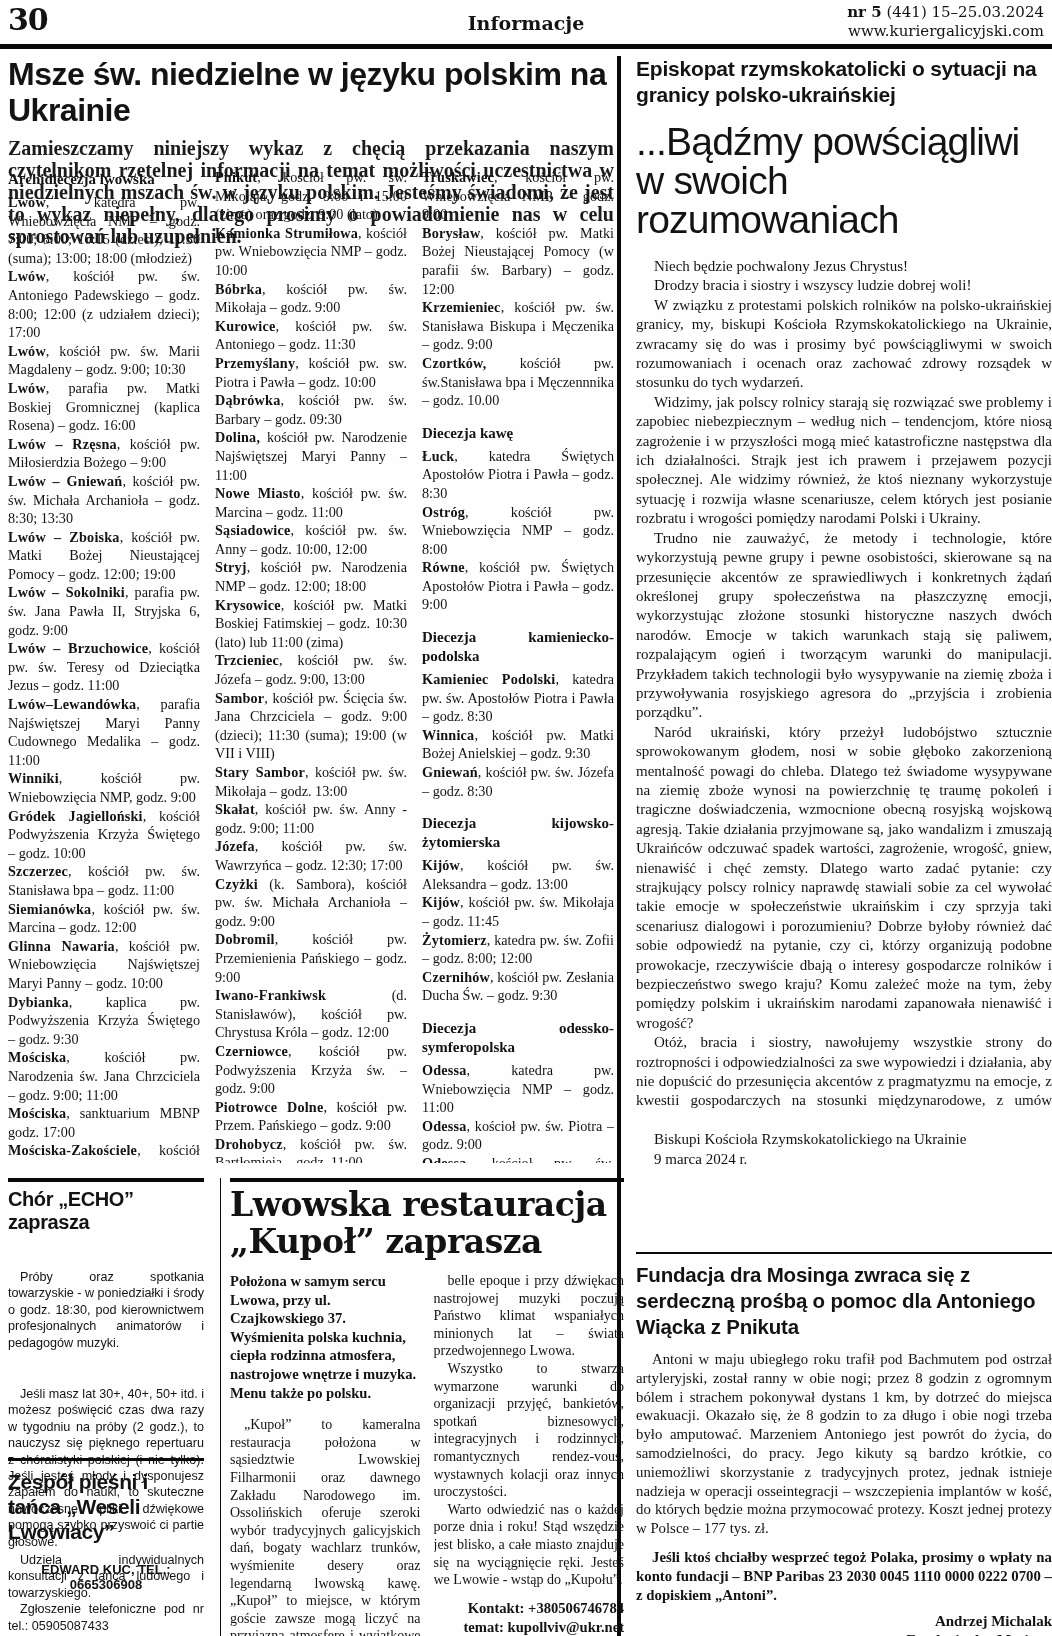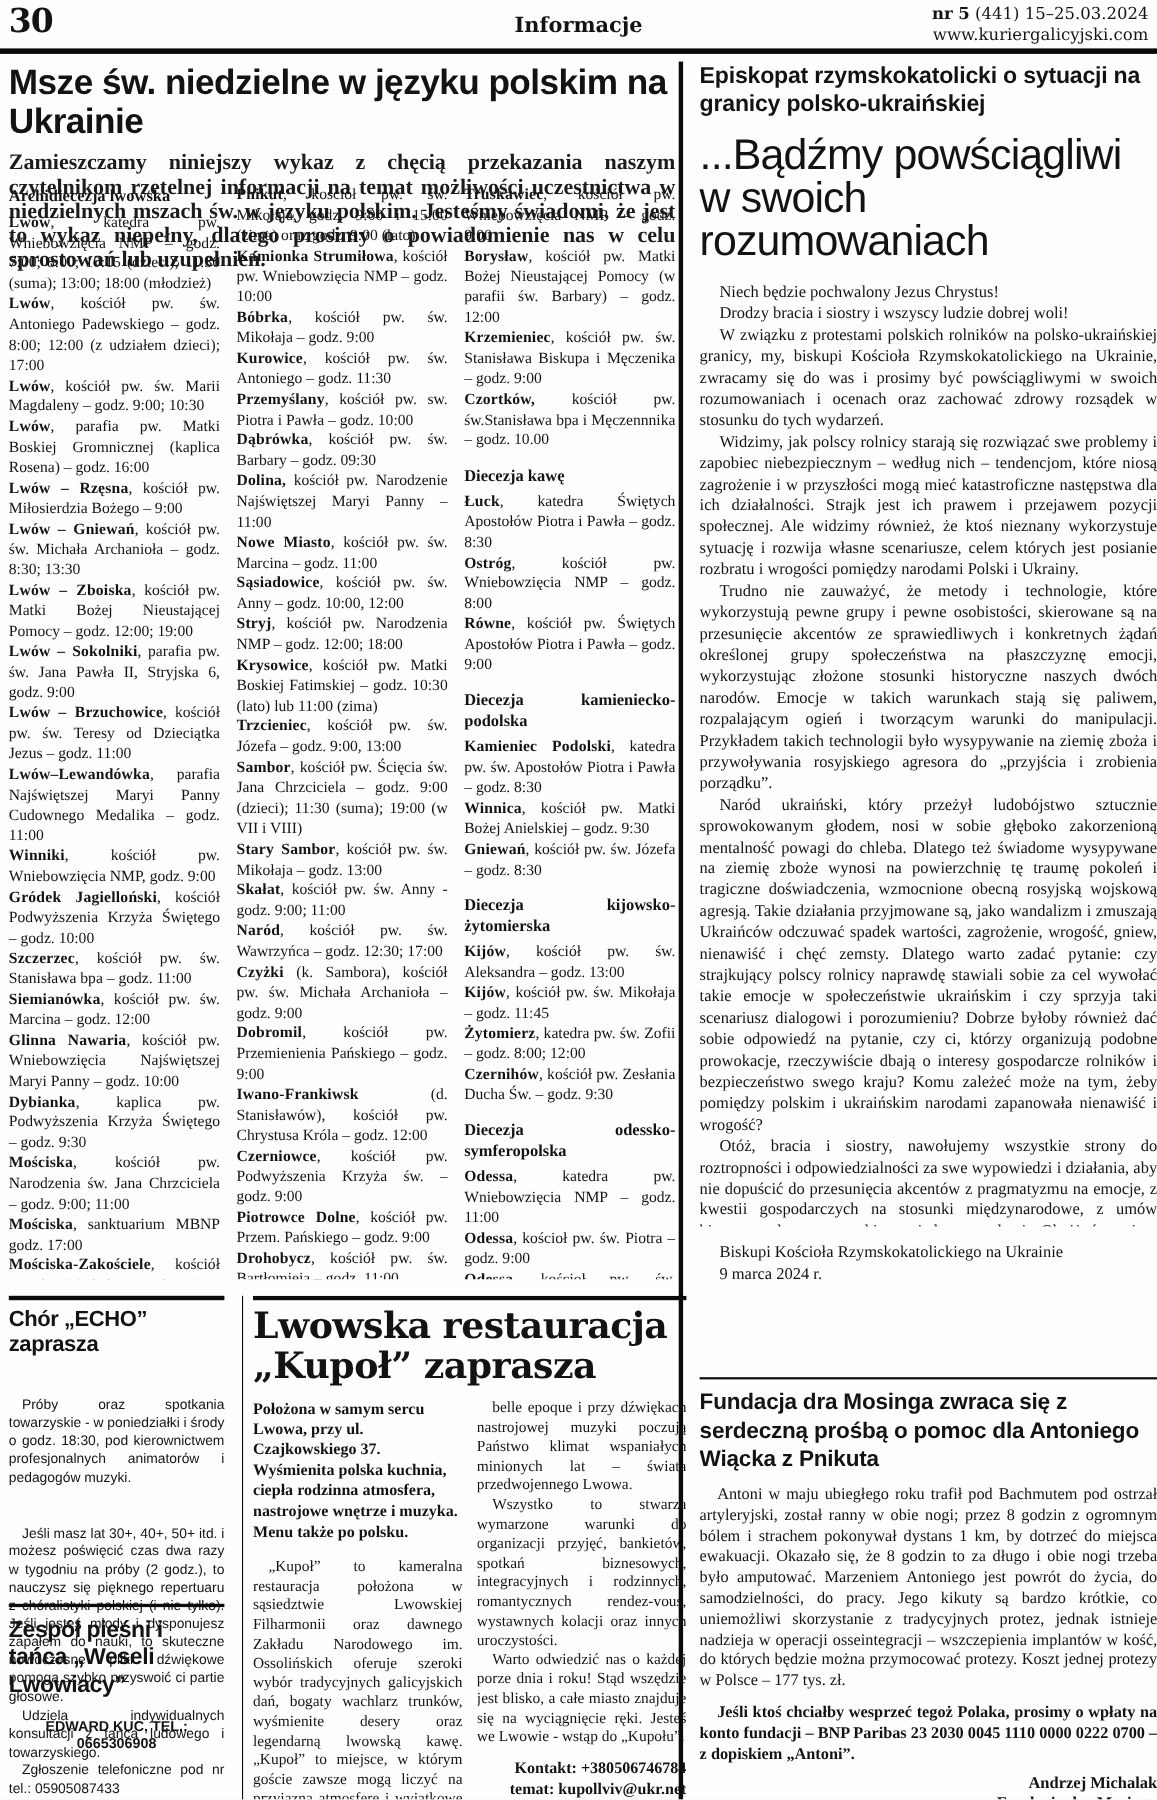--- a/index.html
+++ b/index.html
@@ -127,21 +127,21 @@
         <p class="entry"><b>Dąbrówka</b>, kościół pw. św. Barbary – godz. 09:30</p>
         <p class="entry"><b>Dolina,</b> kościół pw. Narodzenie Najświętszej Maryi Panny – 11:00</p>
         <p class="entry"><b>Nowe Miasto</b>, kościół pw. św. Marcina – godz. 11:00</p>
         <p class="entry"><b>Sąsiadowice</b>, kościół pw. św. Anny – godz. 10:00, 12:00</p>
         <p class="entry"><b>Stryj</b>, kościół pw. Narodzenia NMP – godz. 12:00; 18:00</p>
         <p class="entry"><b>Krysowice</b>, kościół pw. Matki Boskiej Fatimskiej – godz. 10:30 (lato) lub 11:00 (zima)</p>
         <p class="entry"><b>Trzcieniec</b>, kościół pw. św. Józefa – godz. 9:00, 13:00</p>
         <p class="entry"><b>Sambor</b>, kościół pw. Ścięcia św. Jana Chrzciciela – godz. 9:00 (dzieci); 11:30 (suma); 19:00 (w VII i VIII)</p>
         <p class="entry"><b>Stary Sambor</b>, kościół pw. św. Mikołaja – godz. 13:00</p>
         <p class="entry"><b>Skałat</b>, kościół pw. św. Anny - godz. 9:00; 11:00</p>
-        <p class="entry"><b>Naród</b>, kościół pw. św. Wawrzyńca – godz. 12:30; 17:00</p>
+        <p class="entry"><b>Józefa</b>, kościół pw. św. Wawrzyńca – godz. 12:30; 17:00</p>
         <p class="entry"><b>Czyżki</b> (k. Sambora), kościół pw. św. Michała Archanioła – godz. 9:00</p>
         <p class="entry"><b>Dobromil</b>, kościół pw. Przemienienia Pańskiego – godz. 9:00</p>
         <p class="entry"><b>Iwano-Frankiwsk</b> (d. Stanisławów), kościół pw. Chrystusa Króla – godz. 12:00</p>
         <p class="entry"><b>Czerniowce</b>, kościół pw. Podwyższenia Krzyża św. – godz. 9:00</p>
         <p class="entry"><b>Piotrowce Dolne</b>, kościół pw. Przem. Pańskiego – godz. 9:00</p>
         <p class="entry"><b>Drohobycz</b>, kościół pw. św. Bartłomieja – godz. 11:00</p>
       </div>
     <div class="mass-col">
         <p class="entry"><b>Truskawiec</b>, kościół pw. Wniebowzięcia NMP – godz. 9:00</p>
         <p class="entry"><b>Borysław</b>, kościół pw. Matki Bożej Nieustającej Pomocy (w parafii św. Barbary) – godz. 12:00</p>

